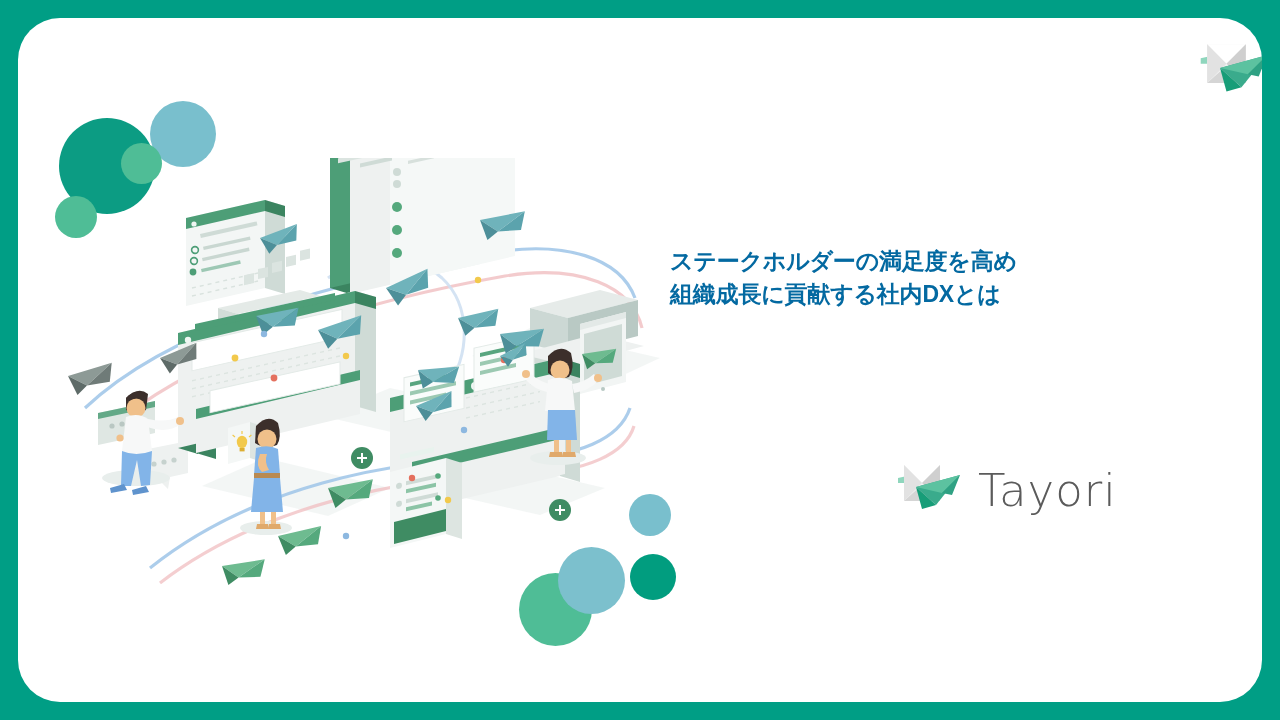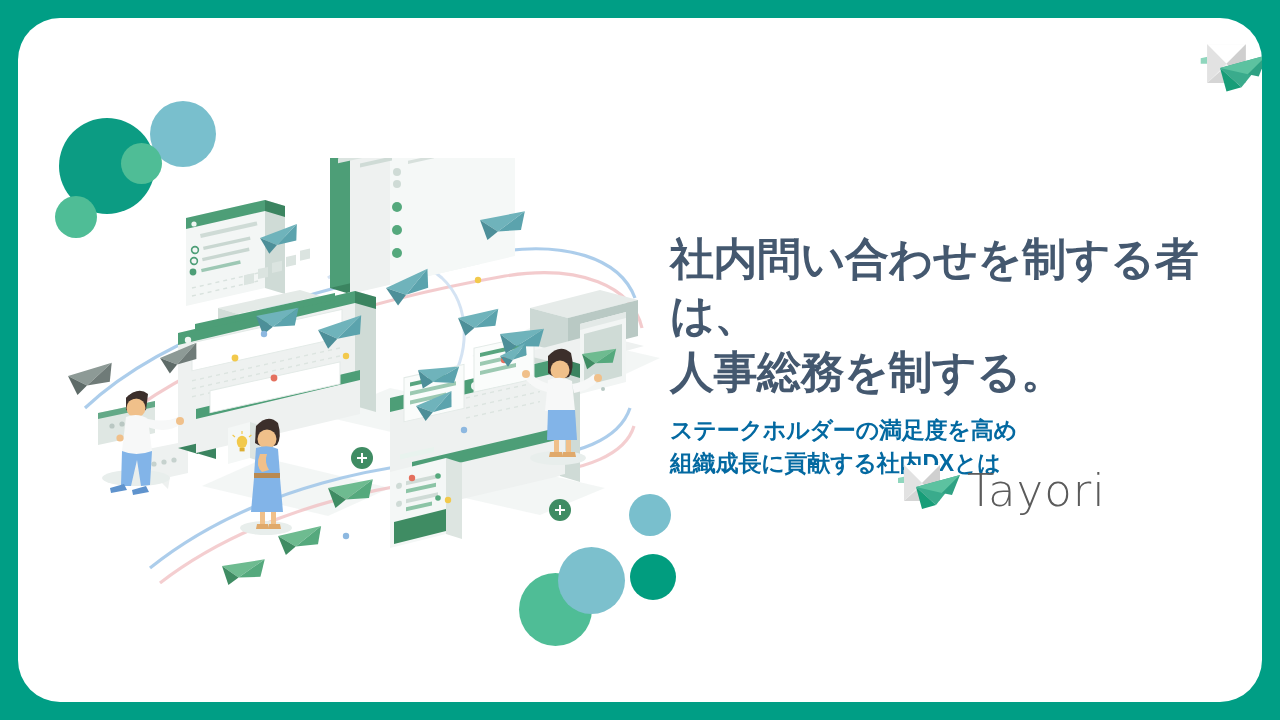--- a/index.html
+++ b/index.html
@@ -31,21 +31,21 @@
   .headline{
     color:#44586f;font-weight:bold;font-size:44px;line-height:1.28;
     letter-spacing:-0.5px;margin:0;white-space:pre-line;
   }
   .subhead{
     color:#0369a1;font-weight:bold;font-size:23px;line-height:1.45;
     margin:14px 0 0 0;white-space:pre-line;letter-spacing:-0.2px;
   }
 
   
-  .logo-lockup{position:absolute;left:878px;top:443px;display:flex;align-items:center;gap:5px;}
+  .logo-lockup{position:absolute;left:878px;top:443px;display:flex;align-items:center;gap:16px;}
   .logo-word{
     color:#5b5b5b;font-size:45px;font-weight:300;letter-spacing:1px;
     font-family:"DejaVu Sans",sans-serif;line-height:1;
   }
   .corner-mark{position:absolute;left:1178px;top:22px;}
 
   
   .illo{position:absolute;left:42px;top:140px;}
 </style>
 </head>
@@ -378,22 +378,20 @@
           <path d="M512,226 q13,-2 22,-10 l5,6 q-10,11 -25,13 Z" fill="#f7f8f8"></path>
           <circle cx="466" cy="216" r="4" fill="#f0c08a"></circle>
           <circle cx="538" cy="220" r="4" fill="#f0c08a"></circle>
           <use href="#planeTeal" transform="translate(440,198) scale(0.6) rotate(-10)"></use>
           <use href="#planeGreen" transform="translate(522,196) scale(0.72) rotate(8)"></use>
         </g>
       </svg>
     </div>
 
     <div class="text-col">
-      <h1 class="headline">社内問い合わせを制する者は、
-人事総務を制する。</h1>
       <p class="subhead">ステークホルダーの満足度を高め
 組織成長に貢献する社内DXとは</p>
     </div>
 
     <div class="logo-lockup">
       <span>
         <svg width="66" height="54" viewBox="0 0 66 54" xmlns="http://www.w3.org/2000/svg">
           <path d="M2,17 L20,13 L20,22 L2,22 Z" fill="#8fd6bd"></path>
           <path d="M8,4 L44,4 L44,40 L8,40 Z" fill="#f2f2f2"></path>
           <path d="M8,4 L26,22 L44,4 Z" fill="#ffffff"></path>

